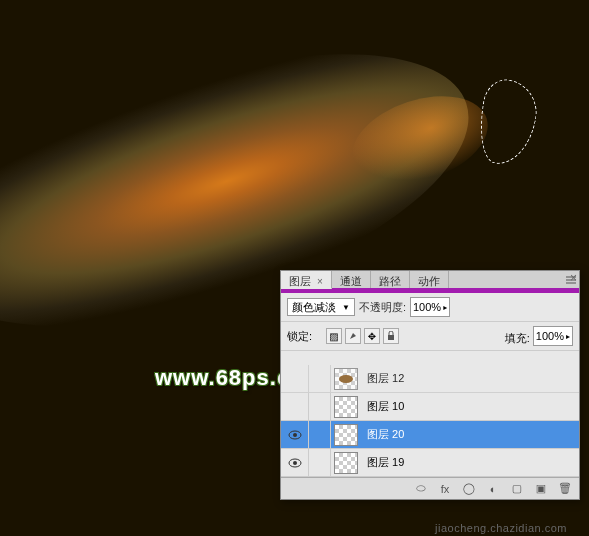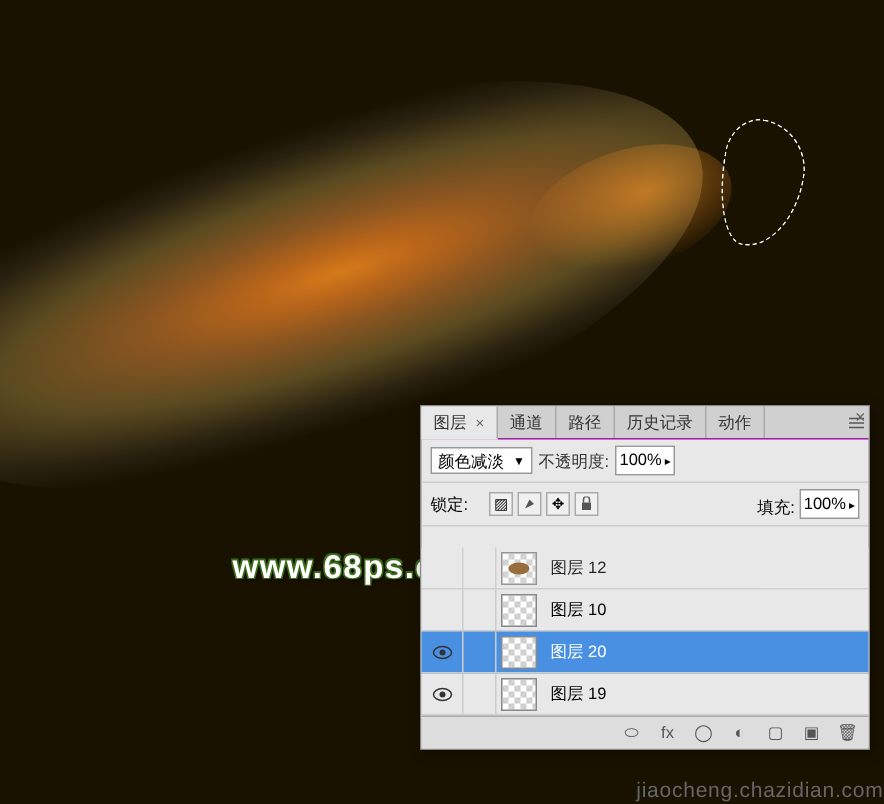--- a/index.html
+++ b/index.html
@@ -67,21 +67,21 @@
       top: 270px;
       left: 280px;
       width: 300px;
       background: #e8e8e8;
       border: 1px solid #888;
       box-shadow: 2px 2px 8px rgba(0,0,0,0.4);
     }
     .panel-tabs {
       display: flex;
       background: #d0d0d0;
-      border-bottom: 1px solid #a21caf;
+      border-bottom: 5px solid #a21caf;
       height: 22px;
     }
     .tab {
       padding: 3px 8px;
       font-size: 11px;
       border-right: 1px solid #aaa;
       cursor: pointer;
       color: #333;
     }
     .tab.active {
@@ -242,22 +242,22 @@
       display: flex;
       align-items: center;
       justify-content: center;
       cursor: pointer;
       font-size: 11px;
       color: #555;
     }
     .bottom-watermark {
       position: absolute;
       bottom: 2px;
-      right: 0;
-      font-size: 14px;
+      right: 22px;
+      font-size: 11px;
       color: #666;
       letter-spacing: 0.5px;
     }
     .panel-close-x {
       position: absolute;
       top: 0;
       right: 2px;
       font-size: 12px;
       color: #666;
       cursor: pointer;
@@ -276,21 +276,20 @@
 
 <div class="layers-panel">
   <span class="panel-close-x">×</span>
   <div class="panel-tabs">
     <div class="tab active">
       <span>图层</span>
       <span class="tab-close">×</span>
     </div>
     <div class="tab">通道</div>
     <div class="tab">路径</div>
-    <div class="tab">历史记录</div>
     <div class="tab">动作</div>
     <div class="panel-menu-btn">
       <svg viewBox="0 0 10 8">
           <path d="M0 1h10M0 4h10M0 7h10" stroke="#555" stroke-width="1"></path>
         </svg>
     </div>
   </div>
 
   <div class="blend-row">
     <div class="blend-dropdown">

